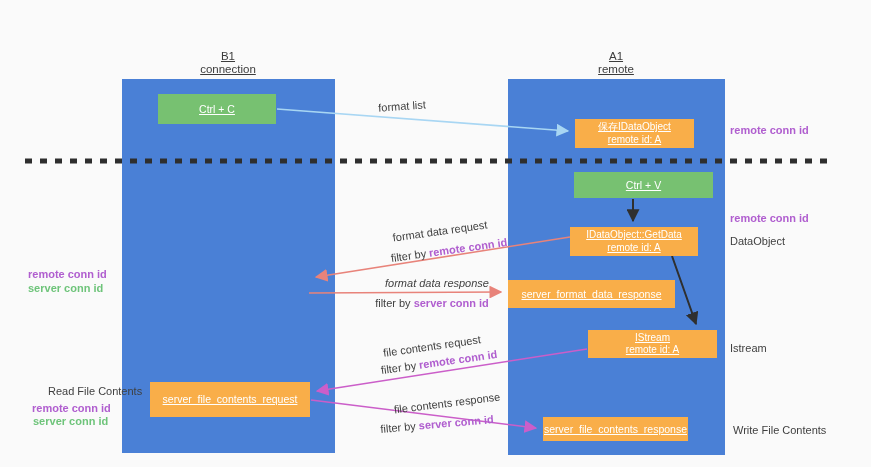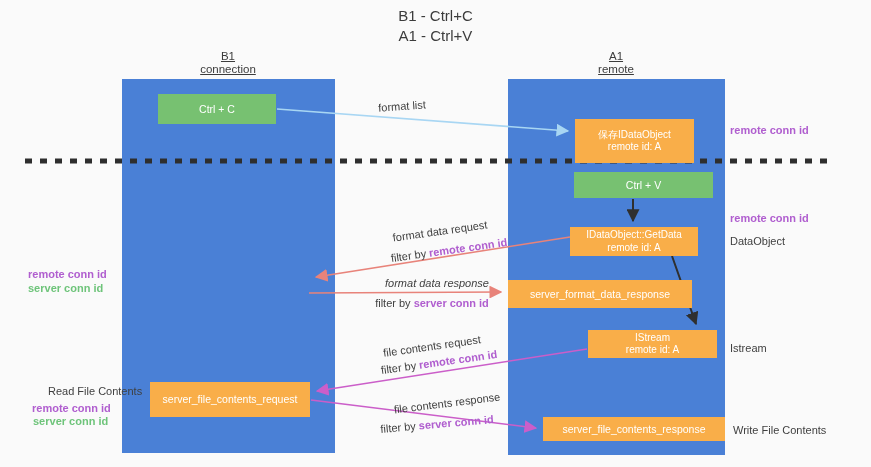--- a/index.html
+++ b/index.html
@@ -36,20 +36,21 @@
   }
   .box{
     position:absolute;
     color:#ffffff;
     font-size:10.5px;line-height:12.5px;
     display:flex;flex-direction:column;
     align-items:center;justify-content:center;
     text-align:right;
     white-space:nowrap;
     box-sizing:border-box;
+    text-decoration:underline;
   }
   .box.green{background:#77c171;}
   .box.orange{background:#f9ae49;}
   .mid-label{
     position:absolute;
     font-size:11px;color:#3f3f3f;
     white-space:nowrap;
     transform:translate(-50%,-50%) rotate(var(--r,0deg));
   }
   .mid-label .purple{color:#b05ecf;font-weight:bold;}
@@ -60,24 +61,20 @@
     white-space:nowrap;
   }
   .side-label.purple{color:#b05ecf;font-weight:bold;}
   .side-label.green{color:#6ec47a;font-weight:bold;}
 </style>
 </head>
 <body>
 
 <div class="canvas">
 
-  <div class="title">
-    <div>B1 - Ctrl+C</div>
-    <div>A1 - Ctrl+V</div>
-  </div>
 
   <div class="lifeline-header" style="left:228px;top:50px;">
     <div>B1</div>
     <div>connection</div>
   </div>
   <div class="lifeline-header" style="left:616px;top:50px;">
     <div>A1</div>
     <div>remote</div>
   </div>
 
@@ -114,49 +111,49 @@
 
     <line x1="587" y1="349" x2="317" y2="391" stroke="#cb5ec9" stroke-width="1.6" marker-end="url(#ah-magenta)"></line>
 
     <line x1="311" y1="400" x2="536" y2="428" stroke="#cb5ec9" stroke-width="1.6" marker-end="url(#ah-magenta)"></line>
   </svg>
 
   <div class="box green" style="left:158px;top:94px;width:118px;height:30px;">
     <div>Ctrl + C</div>
   </div>
 
-  <div class="box orange" style="left:575px;top:119px;width:119px;height:44px;font-size:10px;">
+  <div class="box orange" style="left:575px;top:119px;width:119px;height:29px;font-size:10px;">
     <div>保存IDataObject</div>
     <div>remote id: A</div>
   </div>
 
   <div class="box green" style="left:574px;top:172px;width:139px;height:26px;">
     <div>Ctrl + V</div>
   </div>
 
   <div class="box orange" style="left:570px;top:227px;width:128px;height:29px;font-size:10px;">
     <div>IDataObject::GetData</div>
     <div>remote id: A</div>
   </div>
 
 
-  <div class="box orange" style="left:508px;top:280px;width:184px;height:28px;">
+  <div class="box orange" style="left:508px;top:280px;width:167px;height:28px;">
     <div>server_format_data_response</div>
   </div>
 
   <div class="box orange" style="left:588px;top:330px;width:129px;height:28px;font-size:10px;">
     <div>IStream</div>
     <div>remote id: A</div>
   </div>
 
   <div class="box orange" style="left:150px;top:382px;width:160px;height:35px;">
     <div>server_file_contents_request</div>
   </div>
 
-  <div class="box orange" style="left:543px;top:417px;width:182px;height:24px;">
+  <div class="box orange" style="left:543px;top:417px;width:145px;height:24px;">
     <div>server_file_contents_response</div>
   </div>
 
   <div class="mid-label" style="left:402px;top:106px;--r:-4deg;">format list</div>
 
   <div class="mid-label" style="left:440px;top:231px;--r:-8deg;">format data request</div>
   <div class="mid-label" style="left:449px;top:250px;--r:-8deg;">
     <span class="fb">filter by</span><span class="purple">remote conn id</span>
   </div>
 

